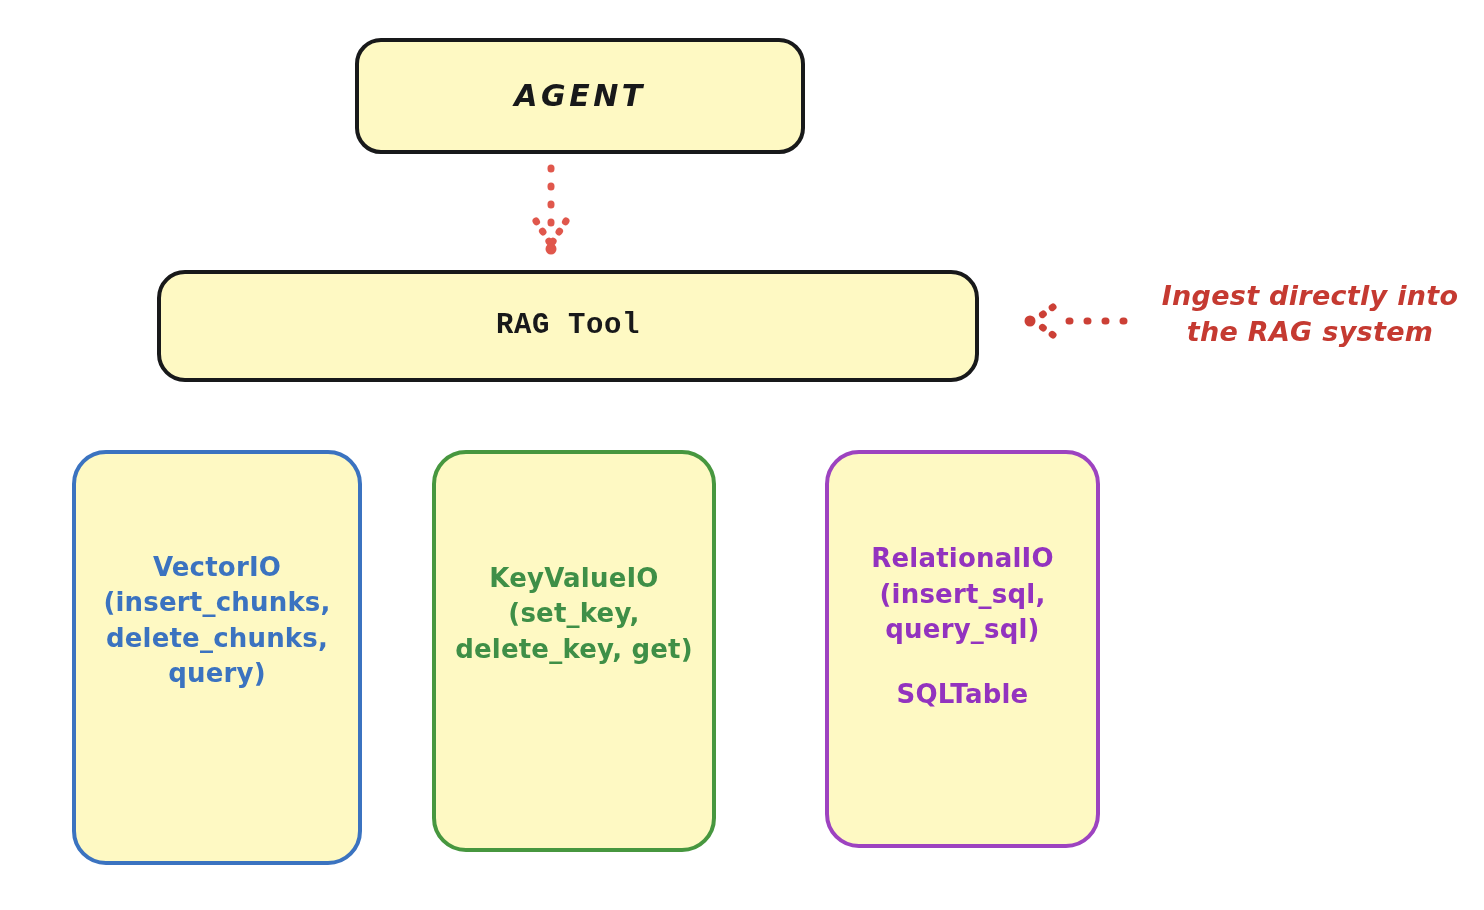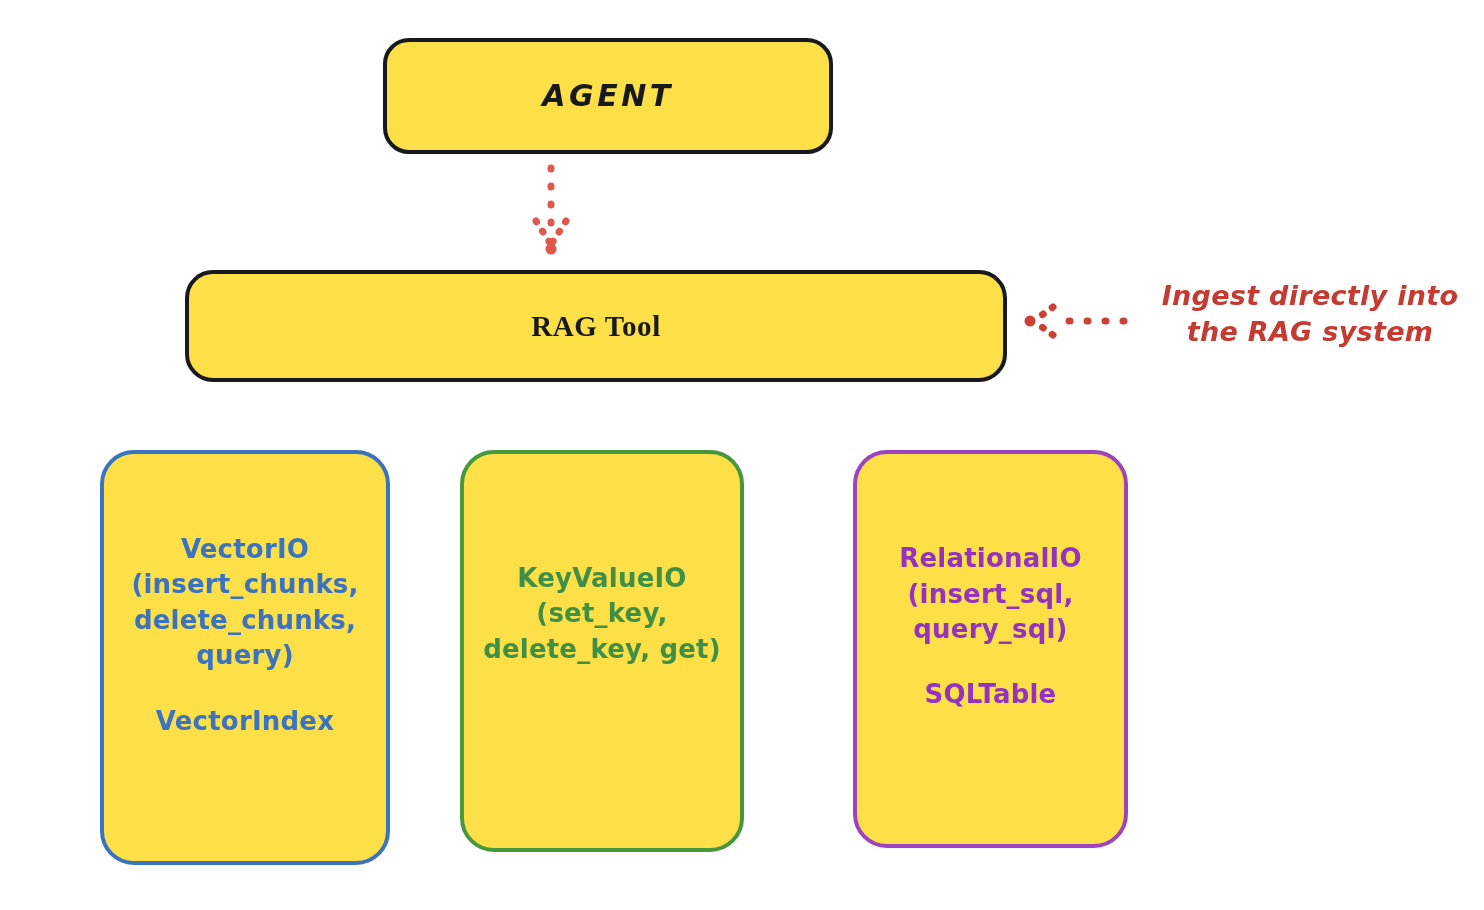--- a/index.html
+++ b/index.html
@@ -19,26 +19,25 @@
     position: absolute;
     inset: 0;
     width: 1484px;
     height: 910px;
   }
 
   
   .node {
     position: absolute;
     box-sizing: border-box;
-    background: #fde047;
+    background: #fef9c3;
     display: flex;
     align-items: center;
     justify-content: center;
     text-align: center;
-    margin-left: 28px;
   }
 
   .node-label {
     white-space: pre-line;
     line-height: 1.34;
     letter-spacing: 0.2px;
   }
 
   
   #agent-box {
@@ -61,21 +60,21 @@
   
   #rag-tool-box {
     left: 157px;
     top: 270px;
     width: 822px;
     height: 112px;
     border: 4px solid #18191a;
     border-radius: 28px;
   }
   #rag-tool-box .node-label {
-    font-family: Liberation Serif, serif;
+    font-family: Liberation Mono, monospace;
     font-weight: 600;
     font-size: 29px;
     color: #18191a;
     letter-spacing: 0.6px;
   }
 
   
   .provider {
     border-width: 4px;
     border-style: solid;
@@ -164,21 +163,20 @@
     <div class="node-label">RAG Tool</div>
   </div>
 
   <div class="node provider" id="vectorio-box">
     <div class="stack">
       <div class="node-label">VectorIO
 (insert_chunks,
 delete_chunks,
 query)</div>
       <div class="spacer"></div>
-      <div class="node-label">VectorIndex</div>
     </div>
   </div>
 
   <div class="node provider" id="keyvalueio-box">
     <div class="stack">
       <div class="node-label">KeyValueIO
 (set_key,
 delete_key, get)</div>
       <div class="spacer"></div>
     </div>

